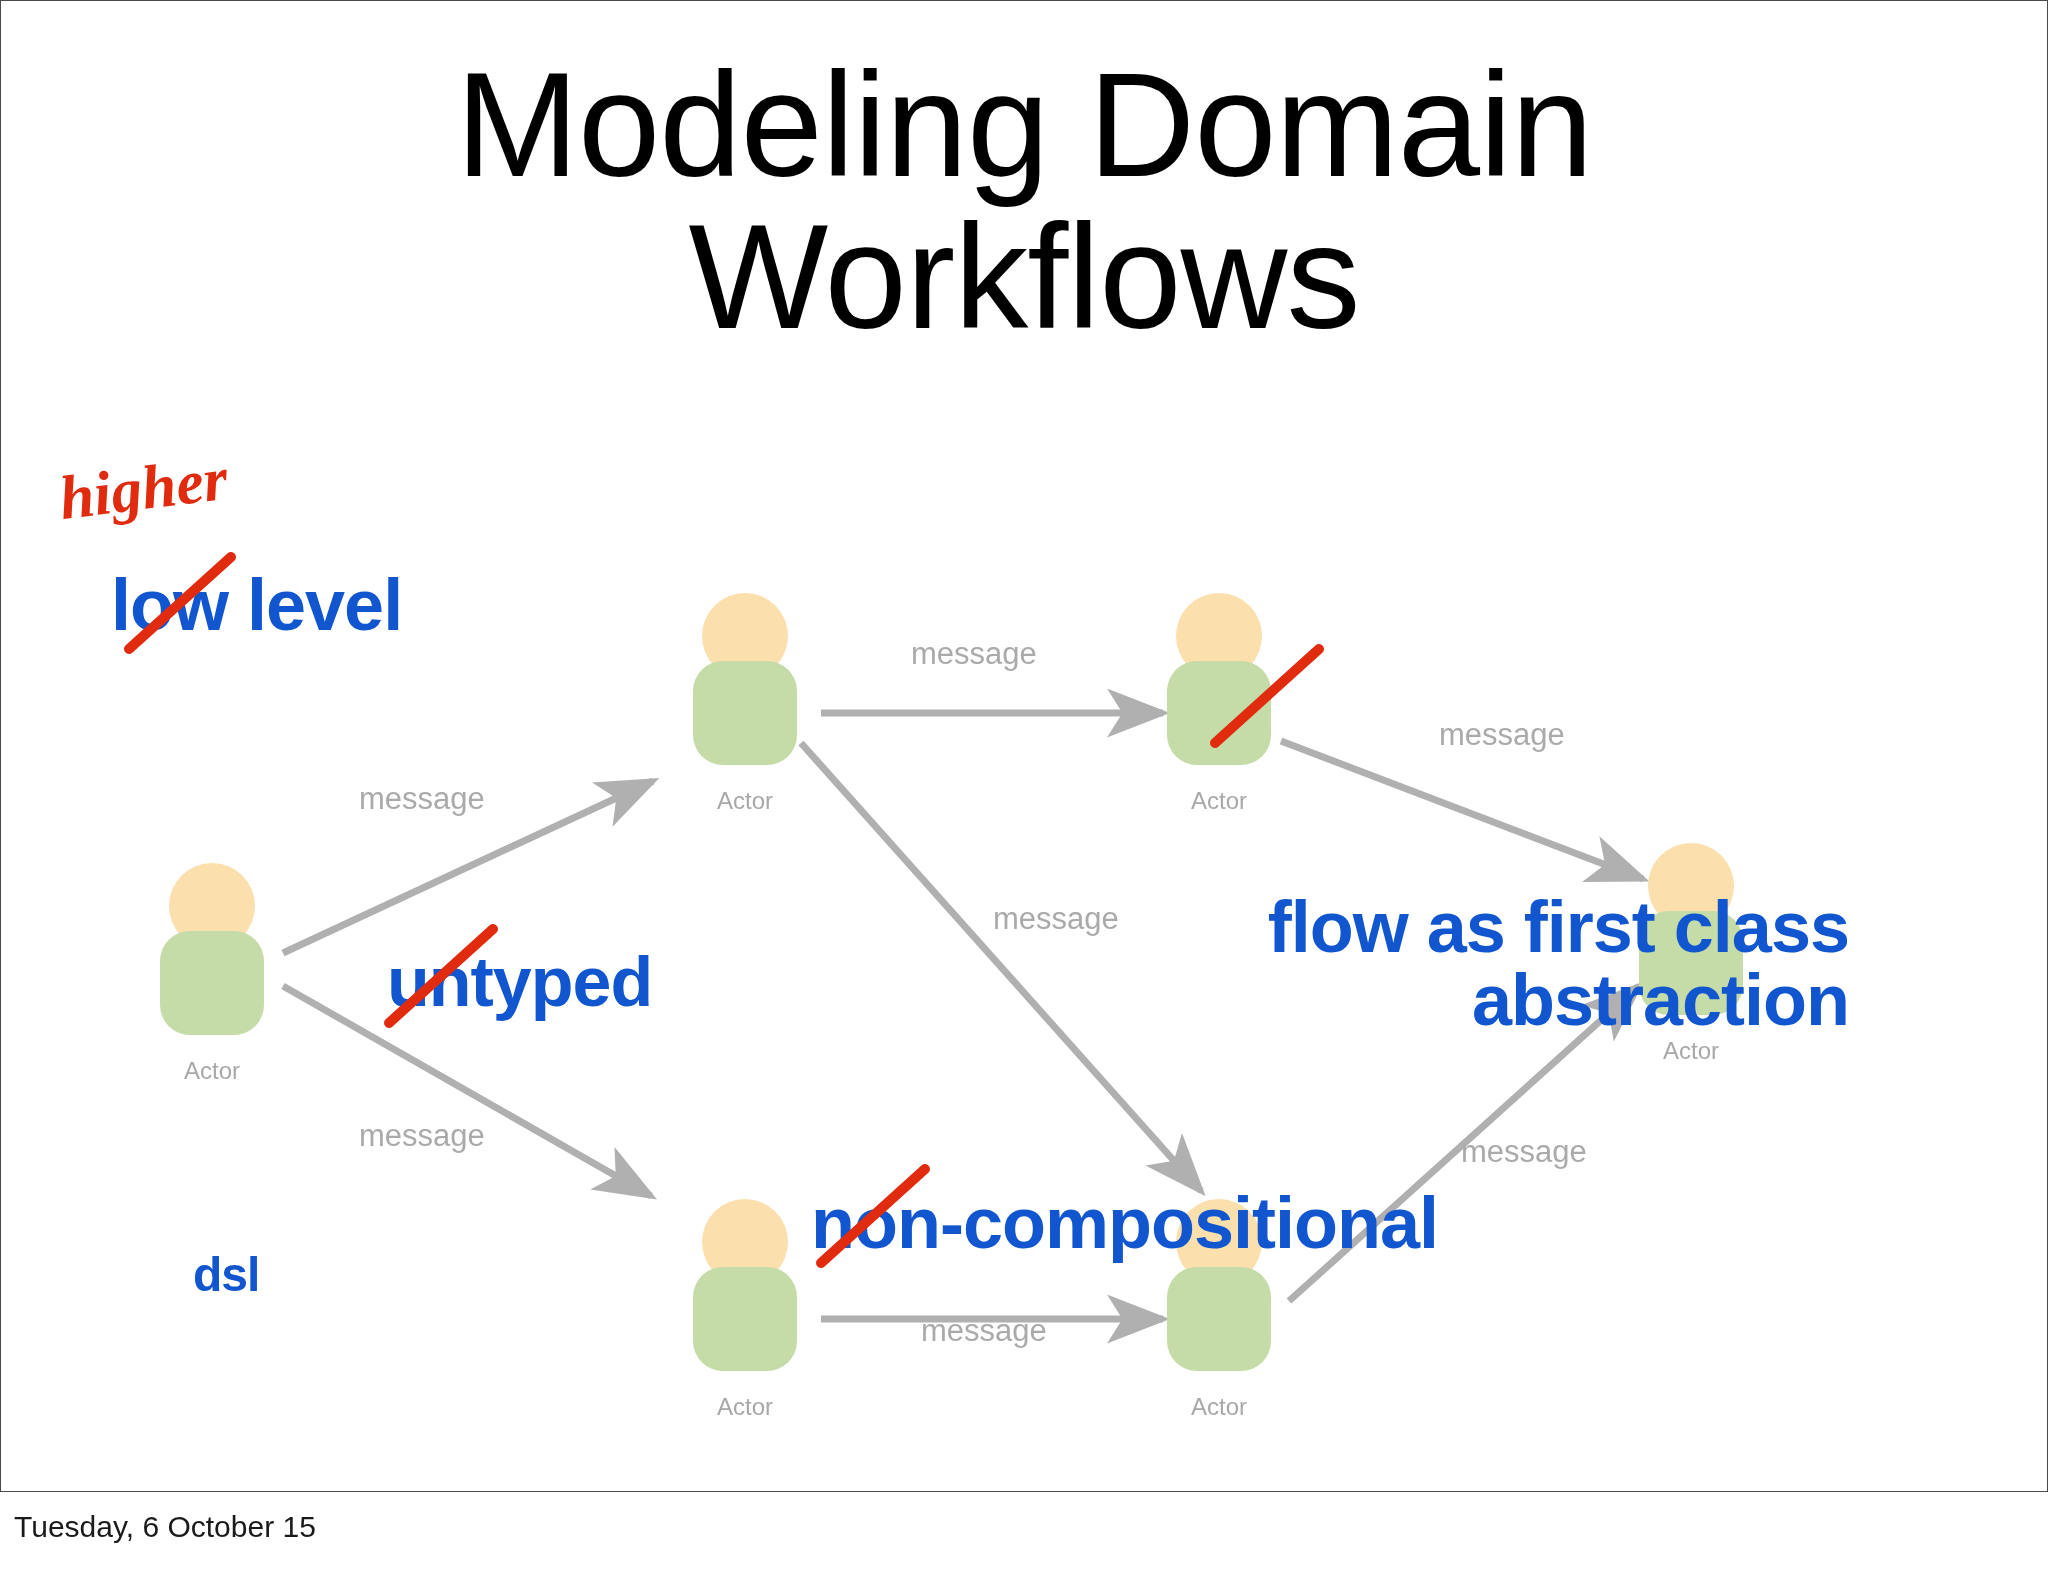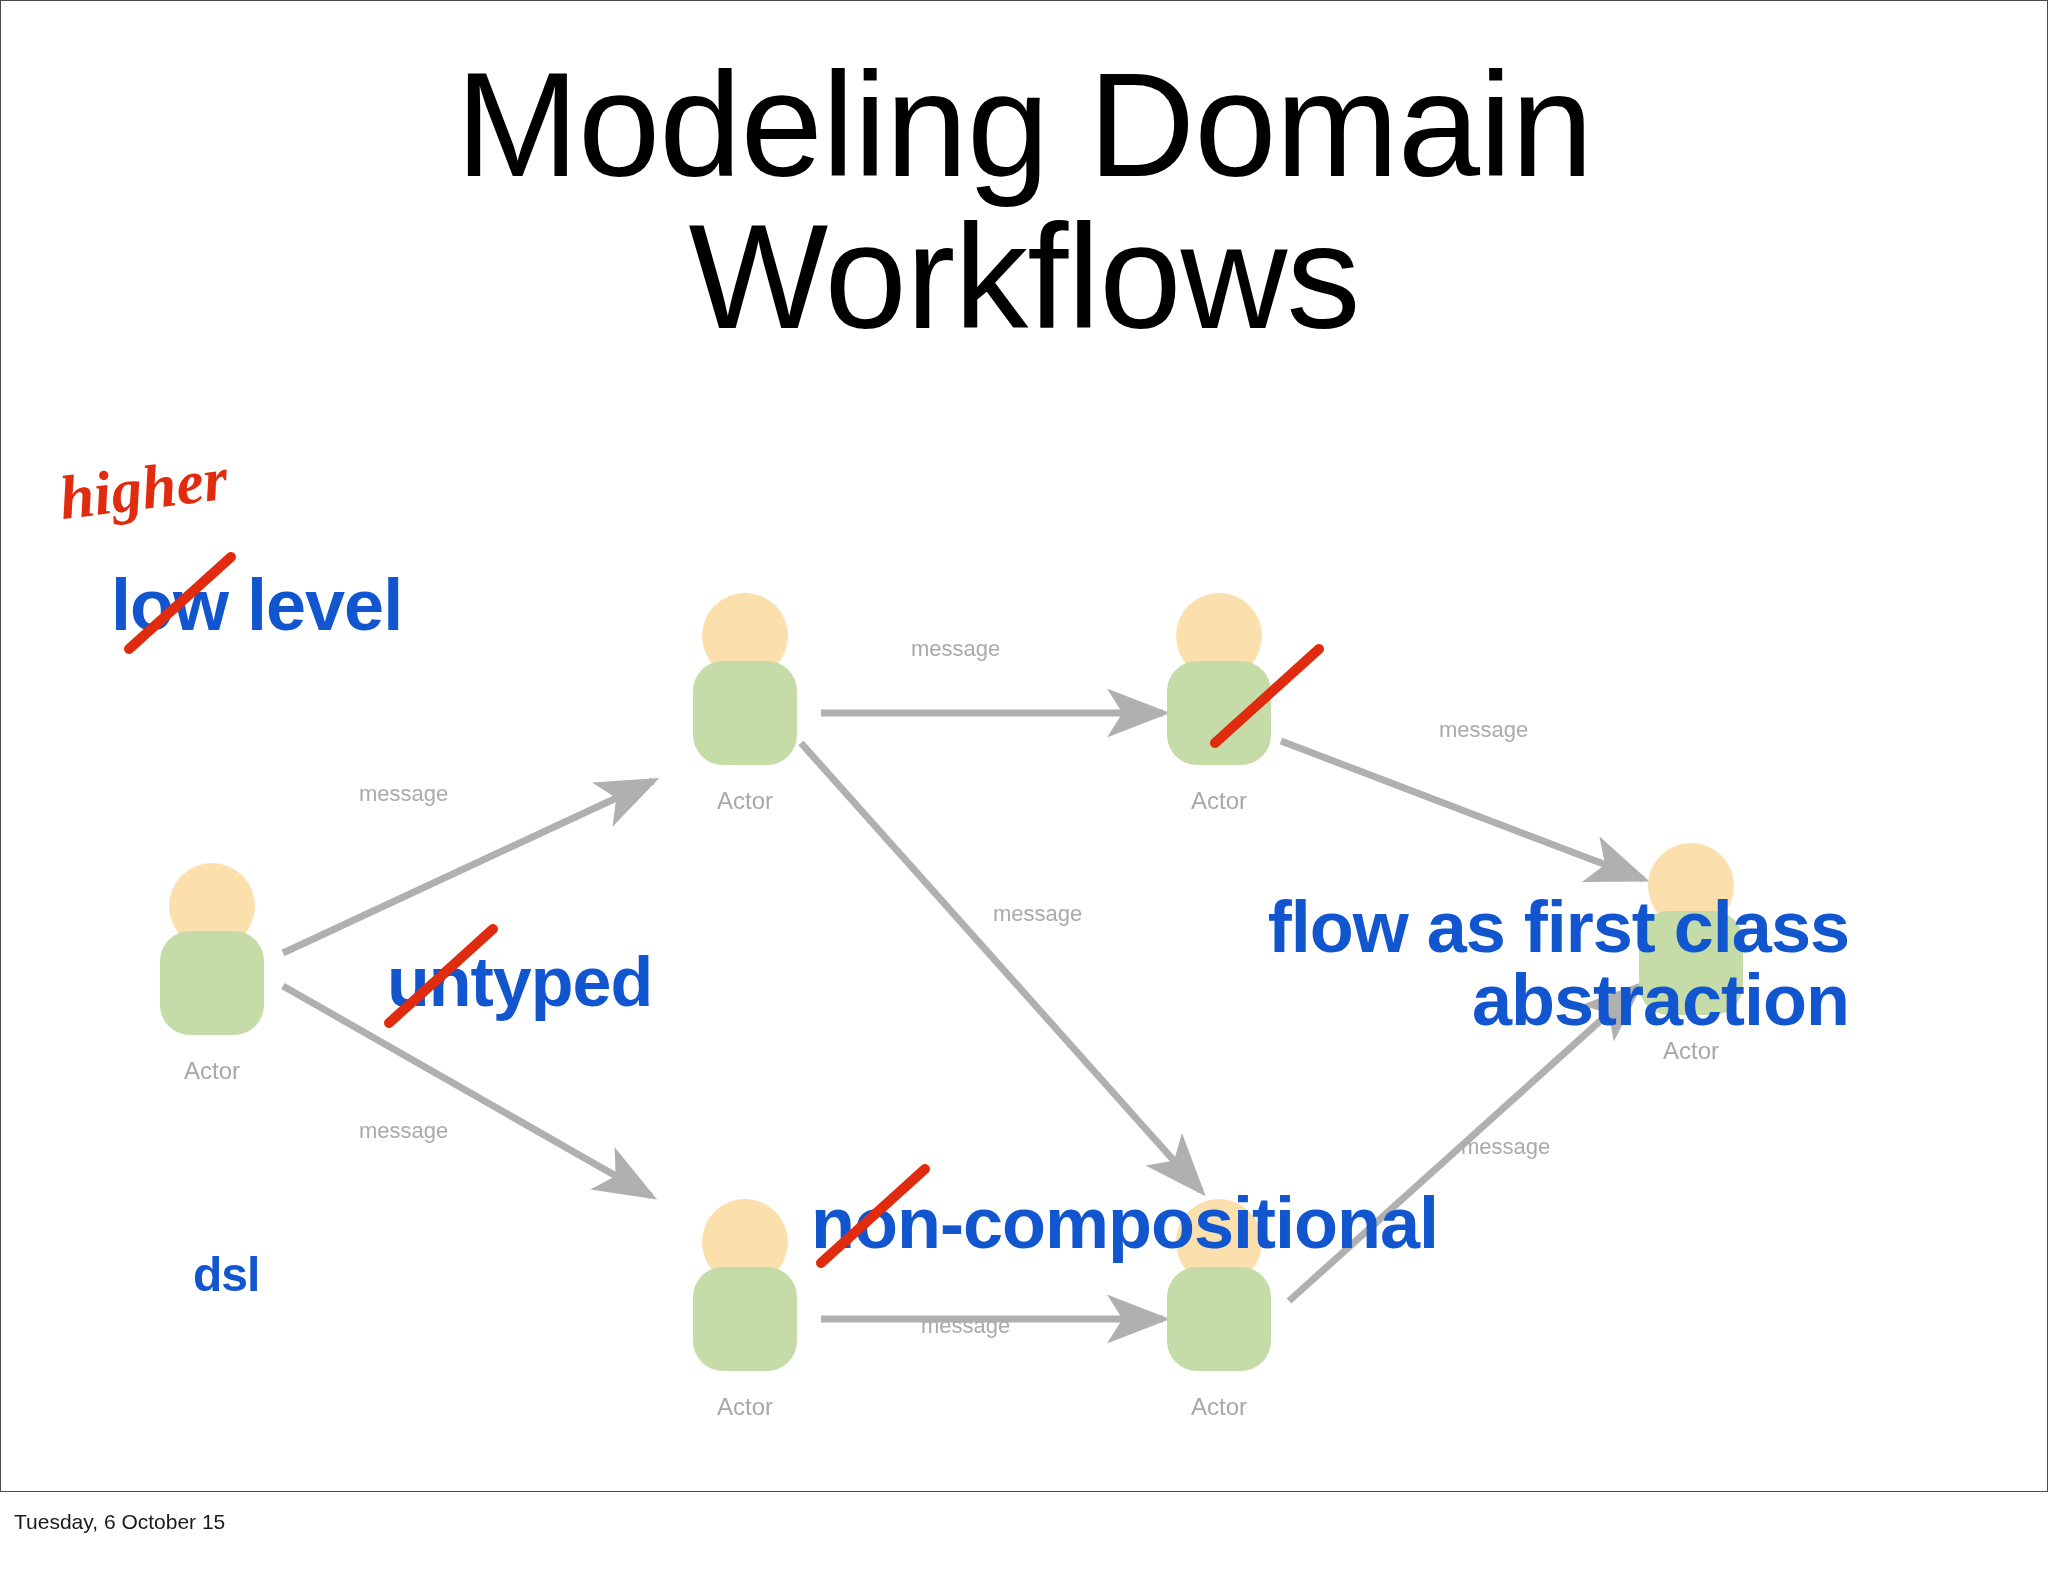--- a/index.html
+++ b/index.html
@@ -93,21 +93,21 @@
     font-size: 24px;
     color: #a8a8a8;
     white-space: nowrap;
   }
 
   
   .msg-label {
     position: absolute;
     font-family: "Liberation Sans", sans-serif;
     font-weight: 300;
-    font-size: 22px;
+    font-size: 31px;
     color: #aaaaaa;
     white-space: nowrap;
   }
 
   
   .annot {
     position: absolute;
     font-family: "Liberation Sans", sans-serif;
     font-weight: bold;
     color: #1156ce;
@@ -137,21 +137,21 @@
     height: 1490px;
     pointer-events: none;
   }
 
   
   .footer-date {
     position: absolute;
     left: 14px;
     top: 1510px;
     font-family: "Liberation Sans", sans-serif;
-    font-size: 21px;
+    font-size: 30px;
     color: #1a1a1a;
     white-space: nowrap;
   }
 </style>
 </head>
 <body>
 
 <div id="slide-root">
 
   <div class="slide-canvas">

